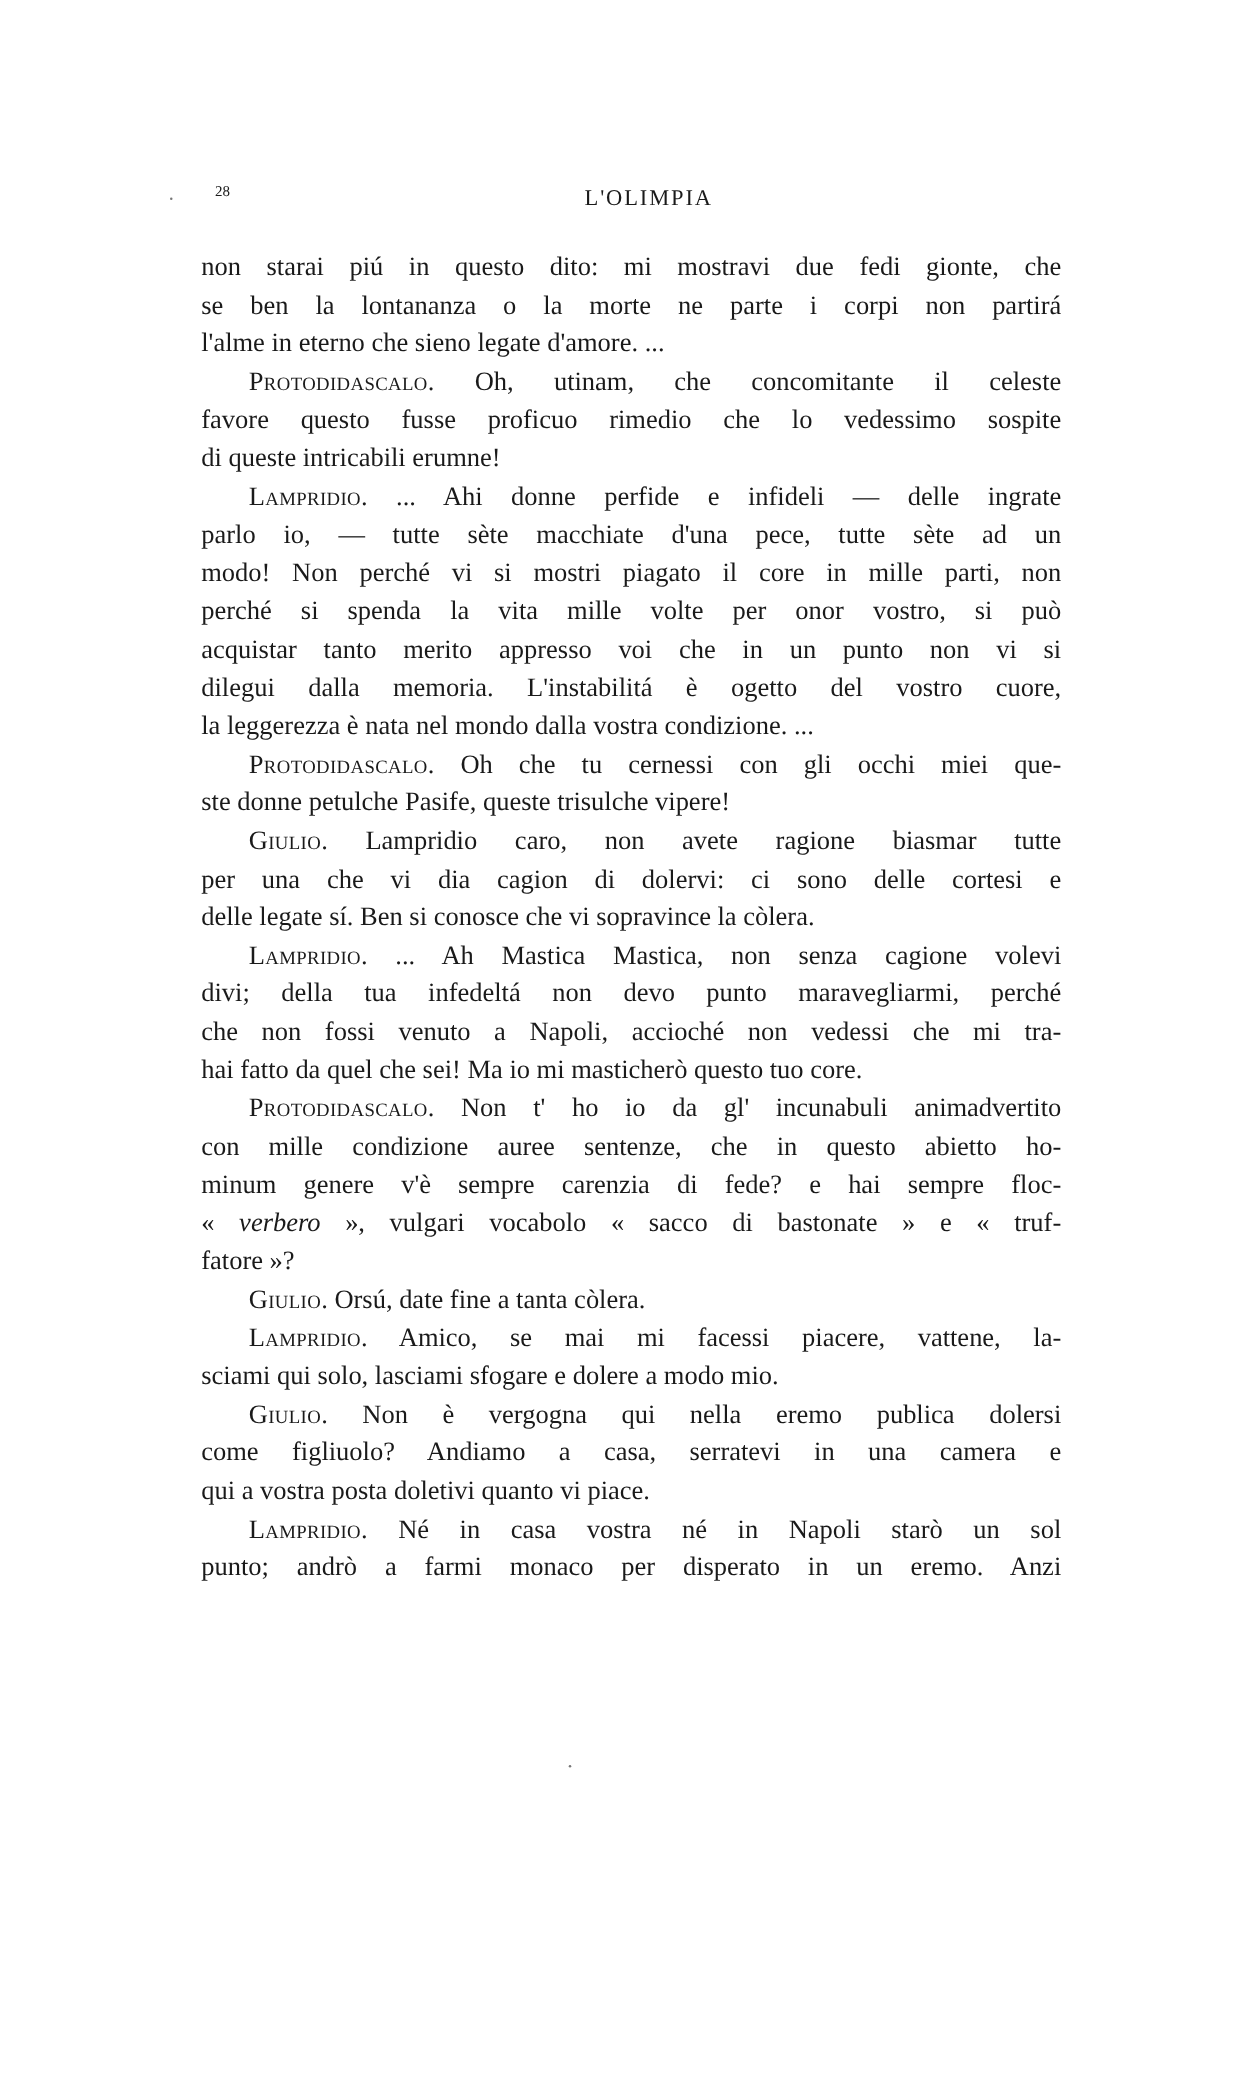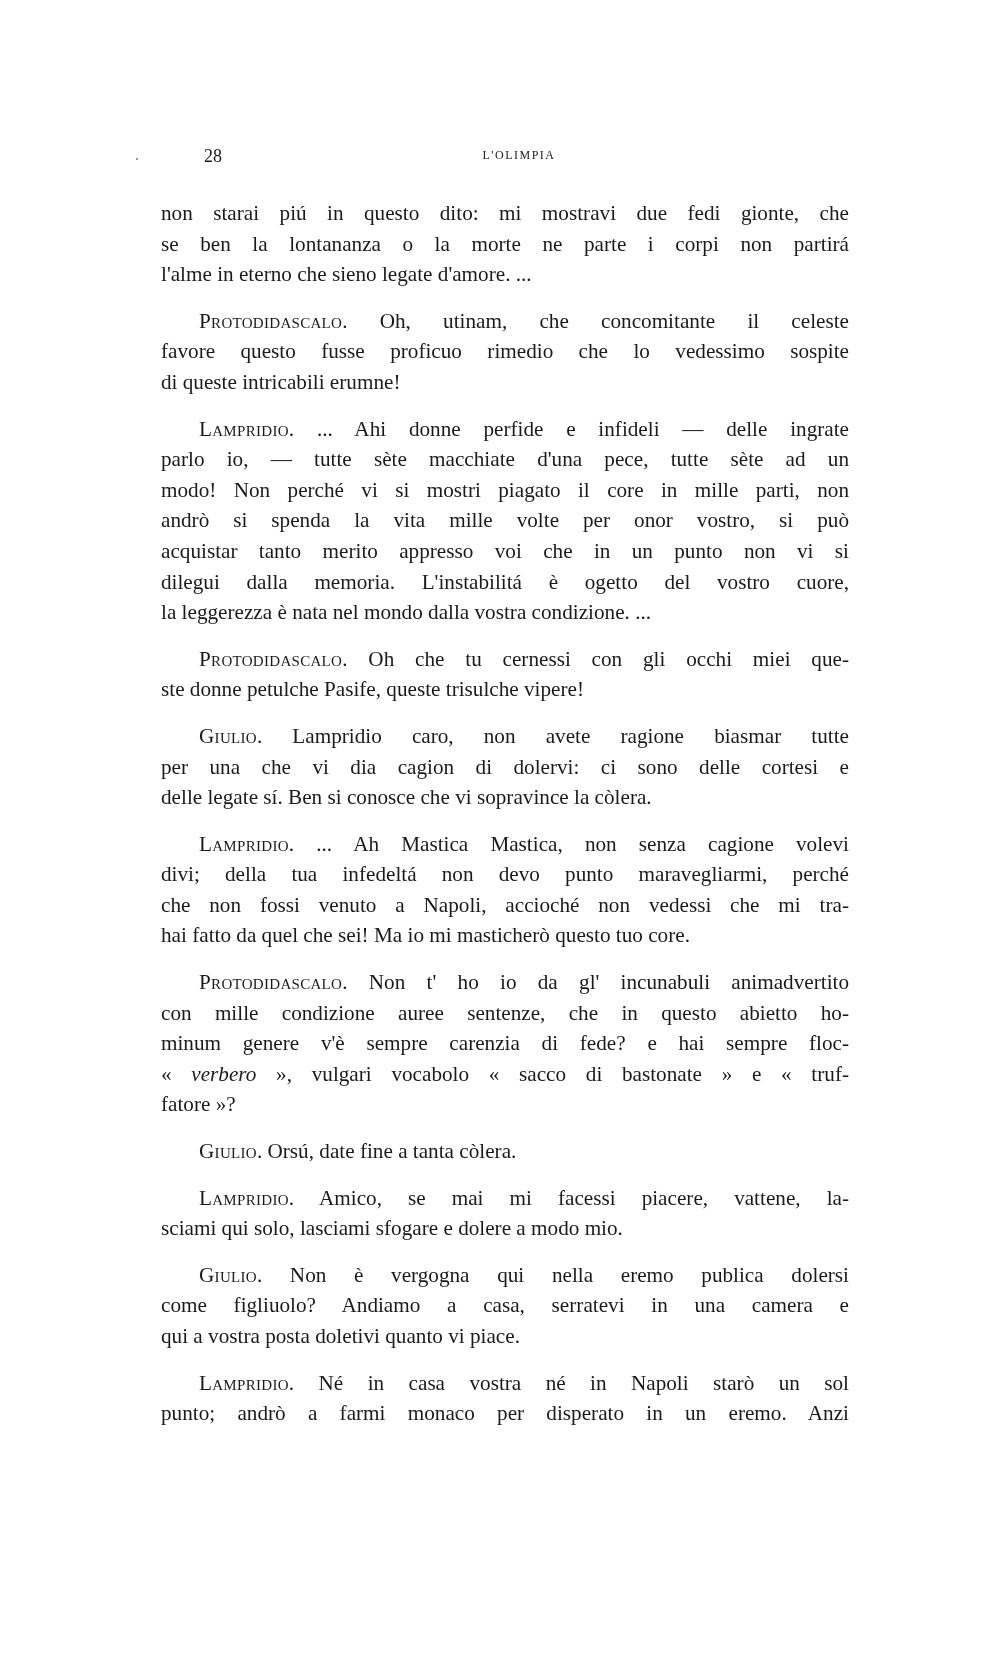--- a/index.html
+++ b/index.html
@@ -20,30 +20,29 @@
       top: 146px;
       left: 172px;
       width: 694px;
       height: 24px;
       font-size: 17px;
     }
     .page-number {
       position: absolute;
       left: 0;
       top: 0;
-      font-size: 18px;
-      margin-left: 32px;
+      font-size: 12px;
     }
     .running-title {
       position: absolute;
       left: 0;
       right: 0;
       top: 2px;
       text-align: center;
-      font-size: 12px;
+      font-size: 18px;
       letter-spacing: 1.5px;
       font-variant: small-caps;
       text-transform: uppercase;
     }
     .text-block {
       position: absolute;
       top: 198px;
       left: 161px;
       width: 688px;
       font-size: 21.2px;
@@ -55,21 +54,20 @@
       white-space: nowrap;
       text-align: justify;
       text-align-last: justify;
       overflow: visible;
     }
     .line.last {
       text-align-last: left;
     }
     .line.indent {
       padding-left: 38px;
-      margin-top: 16px;
     }
     .speaker {
       font-variant: small-caps;
       letter-spacing: 0.3px;
     }
     .ital {
       font-style: italic;
     }
     .stray-mark {
       position: absolute;
@@ -91,21 +89,21 @@
   <div class="text-block" id="text-block">
       <span class="line"><span>non starai piú in questo dito: mi mostravi due fedi gionte, che</span></span>
       <span class="line"><span>se ben la lontananza o la morte ne parte i corpi non partirá</span></span>
       <span class="line last"><span>l'alme in eterno che sieno legate d'amore. ...</span></span>
       <span class="line indent"><span class="speaker">Protodidascalo</span><span>. Oh, utinam, che concomitante il celeste</span></span>
       <span class="line"><span>favore questo fusse proficuo rimedio che lo vedessimo sospite</span></span>
       <span class="line last"><span>di queste intricabili erumne!</span></span>
       <span class="line indent"><span class="speaker">Lampridio</span><span>. ... Ahi donne perfide e infideli — delle ingrate</span></span>
       <span class="line"><span>parlo io, — tutte sète macchiate d'una pece, tutte sète ad un</span></span>
       <span class="line"><span>modo! Non perché vi si mostri piagato il core in mille parti, non</span></span>
-      <span class="line"><span>andrò si spenda la vita mille volte per onor vostro, si può</span></span>
+      <span class="line"><span>perché si spenda la vita mille volte per onor vostro, si può</span></span>
       <span class="line"><span>acquistar tanto merito appresso voi che in un punto non vi si</span></span>
       <span class="line"><span>dilegui dalla memoria. L'instabilitá è ogetto del vostro cuore,</span></span>
       <span class="line last"><span>la leggerezza è nata nel mondo dalla vostra condizione. ...</span></span>
       <span class="line indent"><span class="speaker">Protodidascalo</span><span>. Oh che tu cernessi con gli occhi miei que-</span></span>
       <span class="line last"><span>ste donne petulche Pasife, queste trisulche vipere!</span></span>
       <span class="line indent"><span class="speaker">Giulio</span><span>. Lampridio caro, non avete ragione biasmar tutte</span></span>
       <span class="line"><span>per una che vi dia cagion di dolervi: ci sono delle cortesi e</span></span>
       <span class="line last"><span>delle legate sí. Ben si conosce che vi sopravince la còlera.</span></span>
       <span class="line indent"><span class="speaker">Lampridio</span><span>. ... Ah Mastica Mastica, non senza cagione volevi</span></span>
       <span class="line"><span>divi; della tua infedeltá non devo punto maravegliarmi, perché</span></span>

